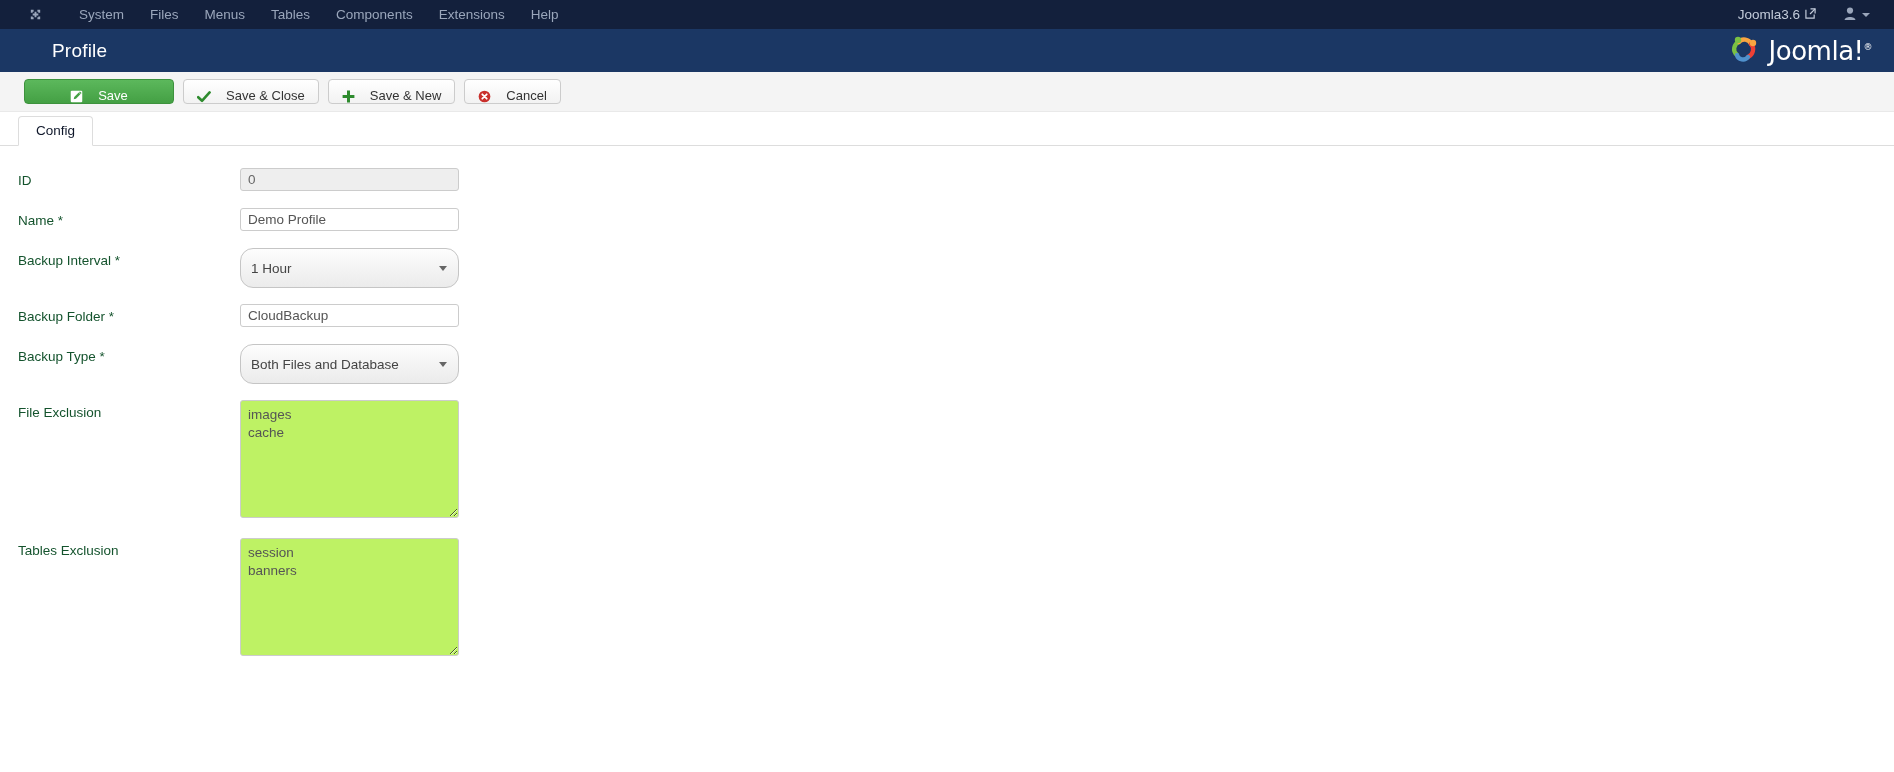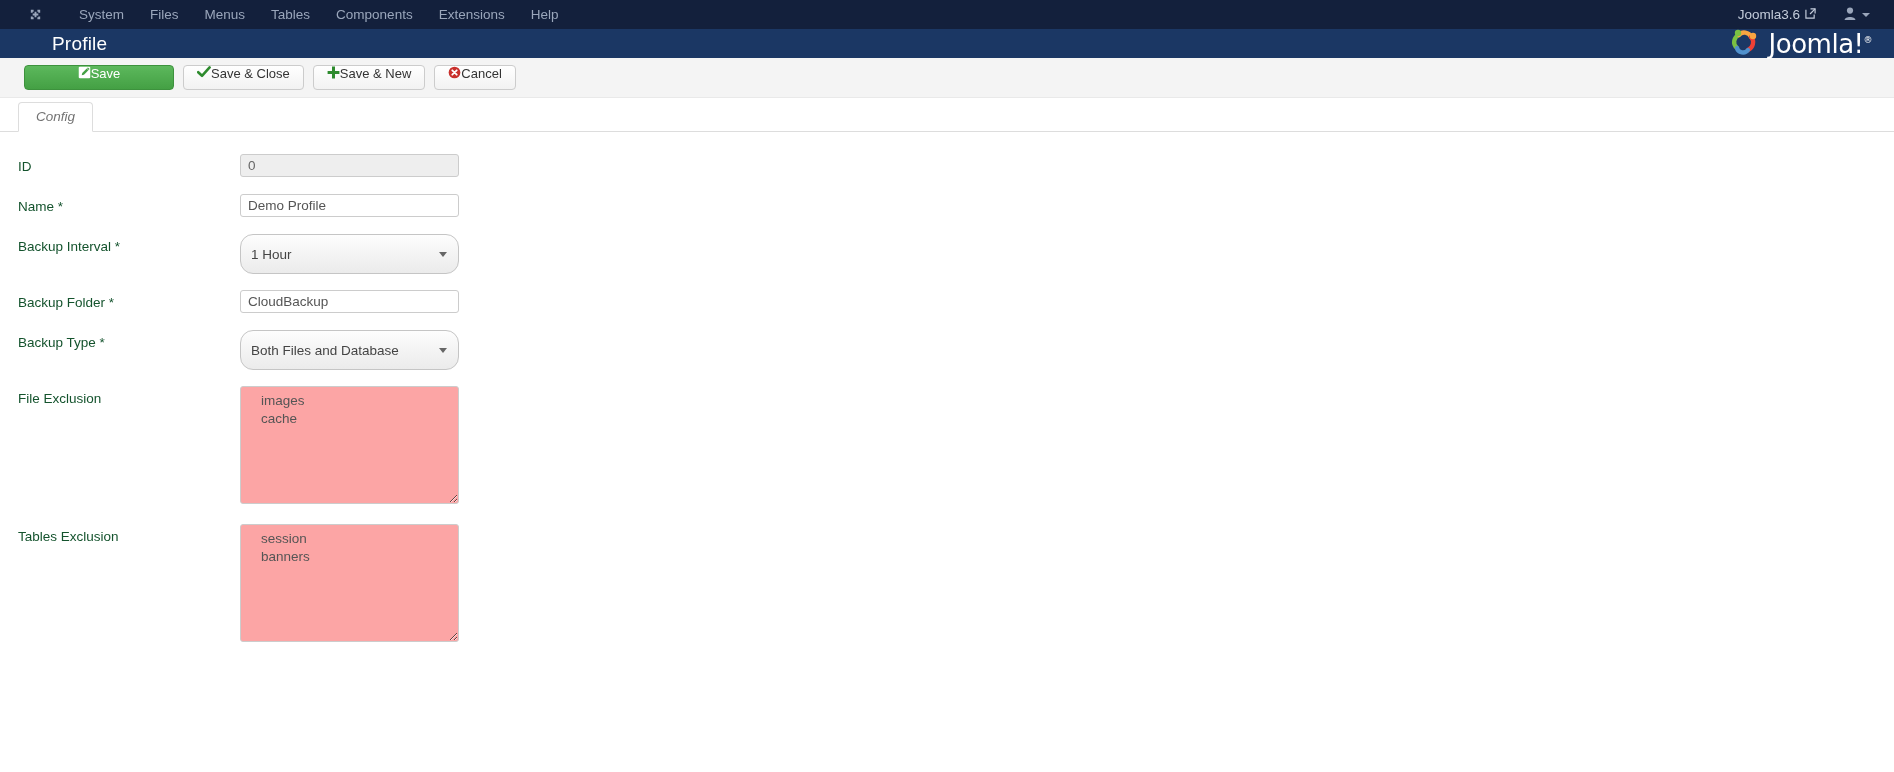--- a/index.html
+++ b/index.html
@@ -64,21 +64,21 @@
   .caret-down {
     width: 0; height: 0;
     border-left: 4px solid transparent;
     border-right: 4px solid transparent;
     border-top: 4px solid #9aa6bb;
     display: inline-block;
   }
 
   
   #header {
-    height: 29px;
+    height: 43px;
     background: #1b3764;
     position: relative;
     display: flex;
     align-items: center;
   }
   #page-title {
     color: #ffffff;
     font-size: 19px;
     font-weight: normal;
     margin: 0 0 0 52px;
@@ -104,23 +104,23 @@
     background: #f4f4f4;
     height: 40px;
     padding: 7px 0 0 24px;
     display: flex;
     align-items: flex-start;
     gap: 9px;
     border-bottom: 1px solid #e9e9e9;
   }
   .tbtn {
     display: inline-flex;
-    align-items: flex-start;
+    align-items: flex-end;
     justify-content: center;
-    gap: 0;
+    gap: 15px;
     height: 25px;
     padding: 0 13px;
     font-size: 13px;
     border-radius: 4px;
     border: 1px solid #cccccc;
     background: linear-gradient(to bottom, #ffffff 0%, #f2f2f2 100%);
     color: #333333;
     cursor: pointer;
     white-space: nowrap;
   }
@@ -157,22 +157,21 @@
     cursor: pointer;
     line-height: 18px;
     position: relative;
     top: 1px;
     background: transparent;
   }
   .tab.active {
     background: #ffffff;
     border-color: #dddddd;
     border-bottom: 1px solid #ffffff;
-    color: #737373;
-    font-style: italic;
+    color: #0f172a;
   }
 
   #form {
     padding: 22px 0 0 0;
   }
   .field-row {
     display: flex;
     align-items: flex-start;
     margin-bottom: 16px;
   }
@@ -225,26 +224,26 @@
     margin-top: -2px;
     width: 0; height: 0;
     border-left: 4px solid transparent;
     border-right: 4px solid transparent;
     border-top: 5px solid #666666;
   }
 
   textarea.ta {
     width: 219px;
     height: 118px;
-    padding: 5px 20px;
+    padding: 5px 7px;
     font-size: 13.5px;
     color: #555555;
     border: 1px solid #cccccc;
     border-radius: 3px;
-    background: #fca5a5;
+    background: #bef264;
     font-family: "Liberation Sans", sans-serif;
     resize: both;
     line-height: 18px;
     outline: none;
     overflow: auto;
   }
 </style>
 </head>
 <body>
 

